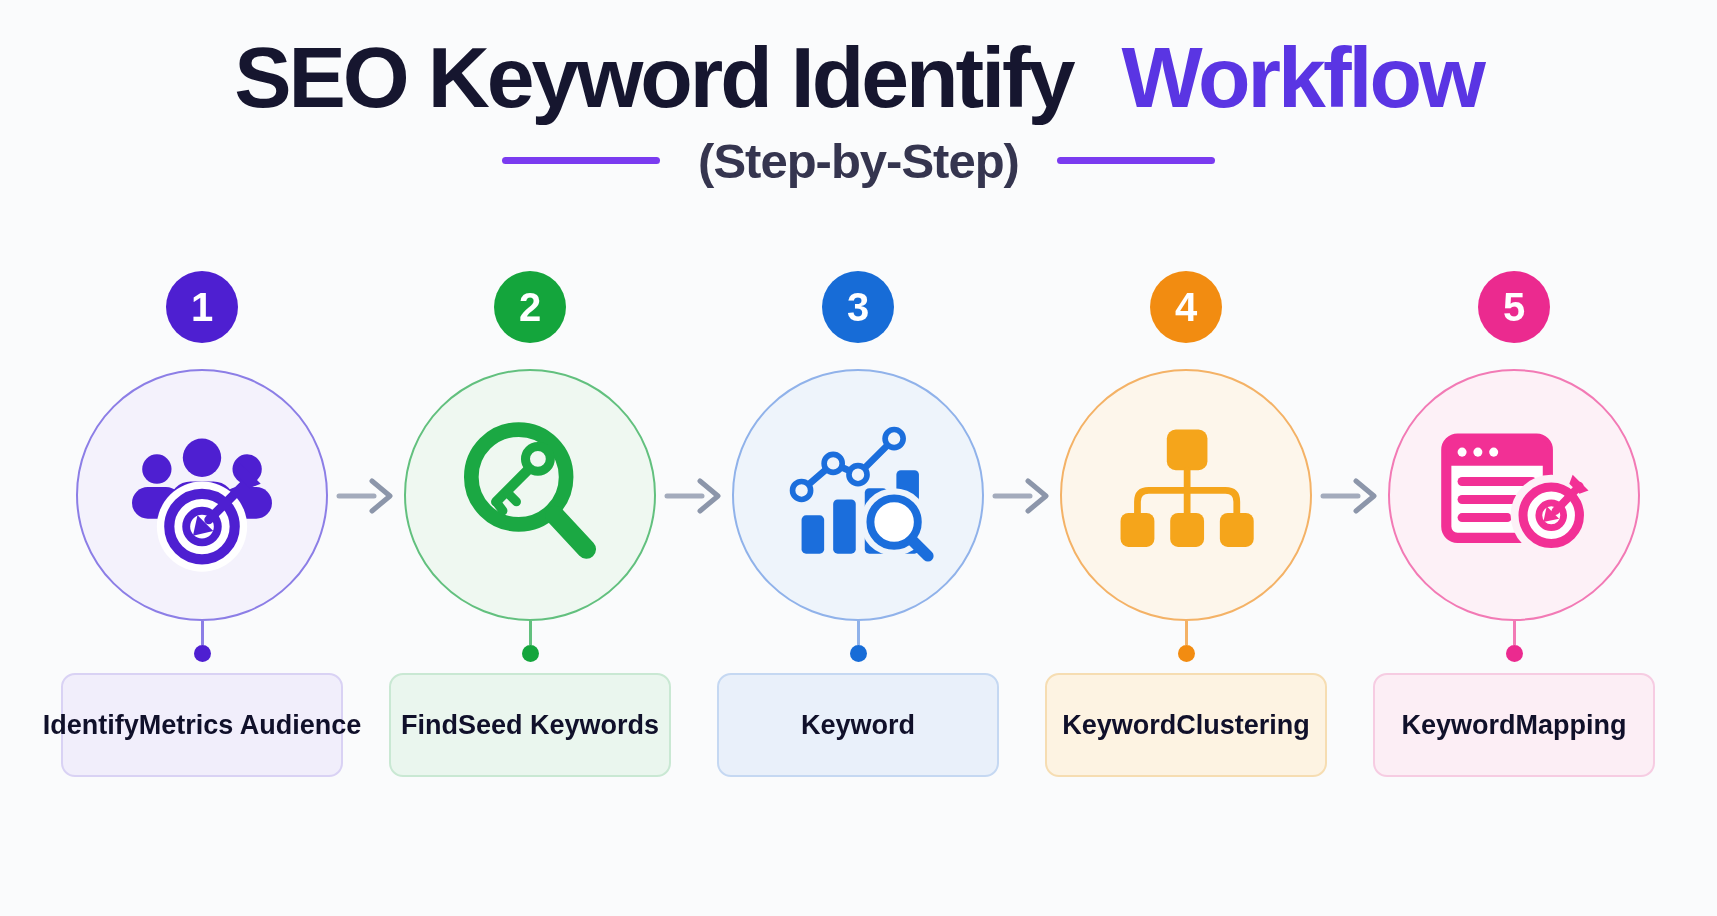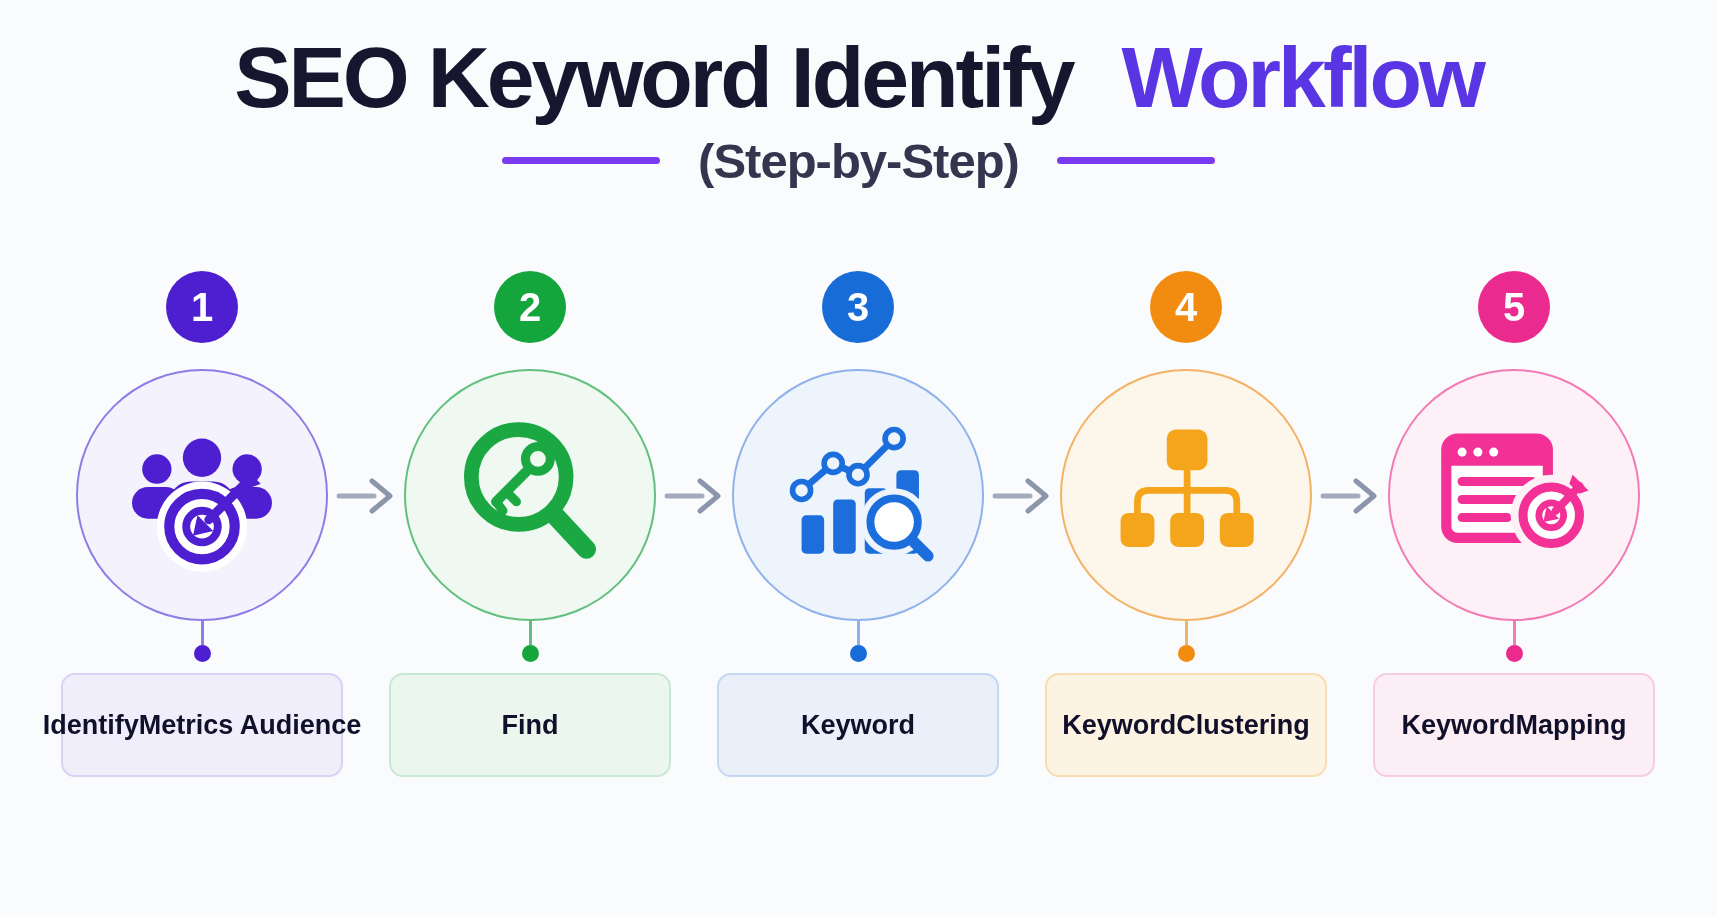--- a/index.html
+++ b/index.html
@@ -107,20 +107,21 @@
         <circle cx="77" cy="38" r="11" fill="none" stroke="var(--ic)" stroke-width="8"></circle>
         <line x1="68" y1="48" x2="40" y2="76" stroke="var(--ic)" stroke-width="9" stroke-linecap="round"></line>
         <line x1="50" y1="68" x2="58" y2="76" stroke="var(--ic)" stroke-width="8" stroke-linecap="round"></line>
         <line x1="40" y1="76" x2="46" y2="84" stroke="var(--ic)" stroke-width="8" stroke-linecap="round"></line>
       </svg>
     </div>
     <div class="connector"></div>
     <div class="dot"></div>
     <div class="label-box">
       <span>Find</span>
+      <span>Seed Keywords</span>
     </div>
   </div>
 
   <div class="step" style="--c: #176CD7; --ic: #1B6EDC; --cb: #90B2EA; --cbg: #EEF4FB; --bb: #C5D8F2; --bbg: #E9F0FA;">
     <div class="badge">3</div>
     <div class="circle">
       <svg viewBox="0 0 140 140">
         <rect x="20" y="88" width="20" height="34" rx="4" fill="var(--ic)"></rect>
         <rect x="48" y="74" width="20" height="48" rx="4" fill="var(--ic)"></rect>
         <rect x="76" y="64" width="20" height="58" rx="4" fill="var(--ic)"></rect>

